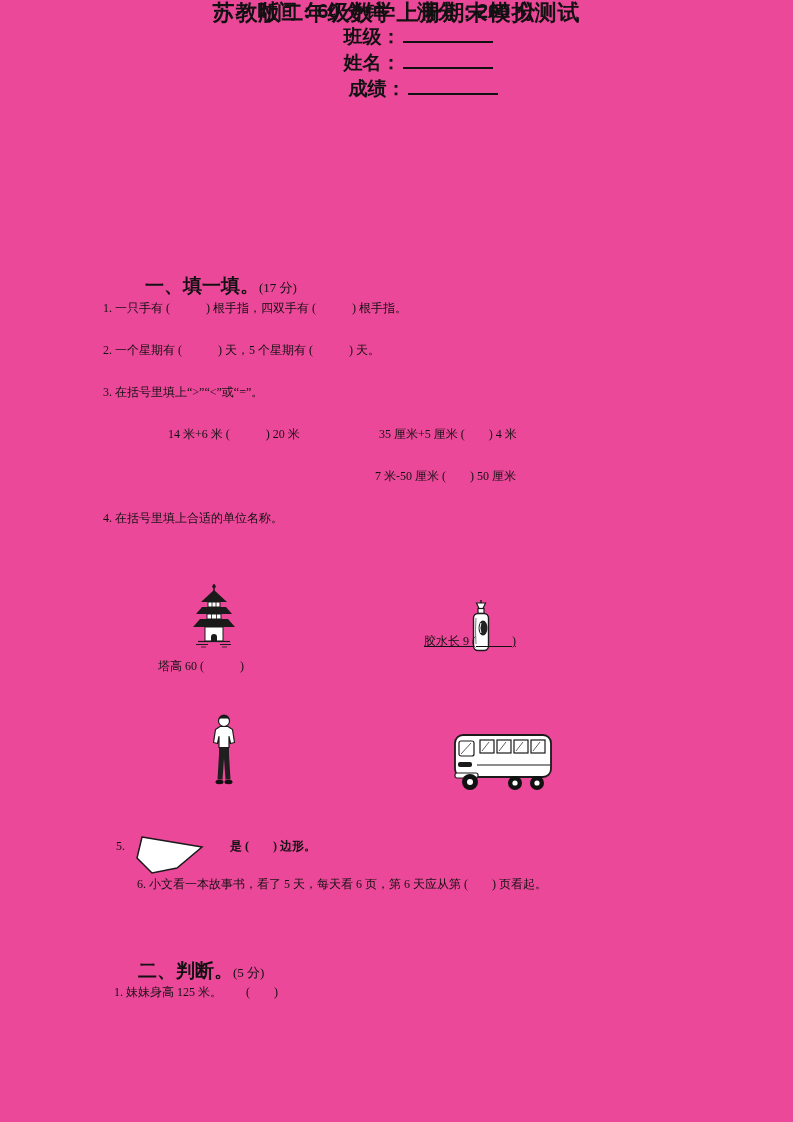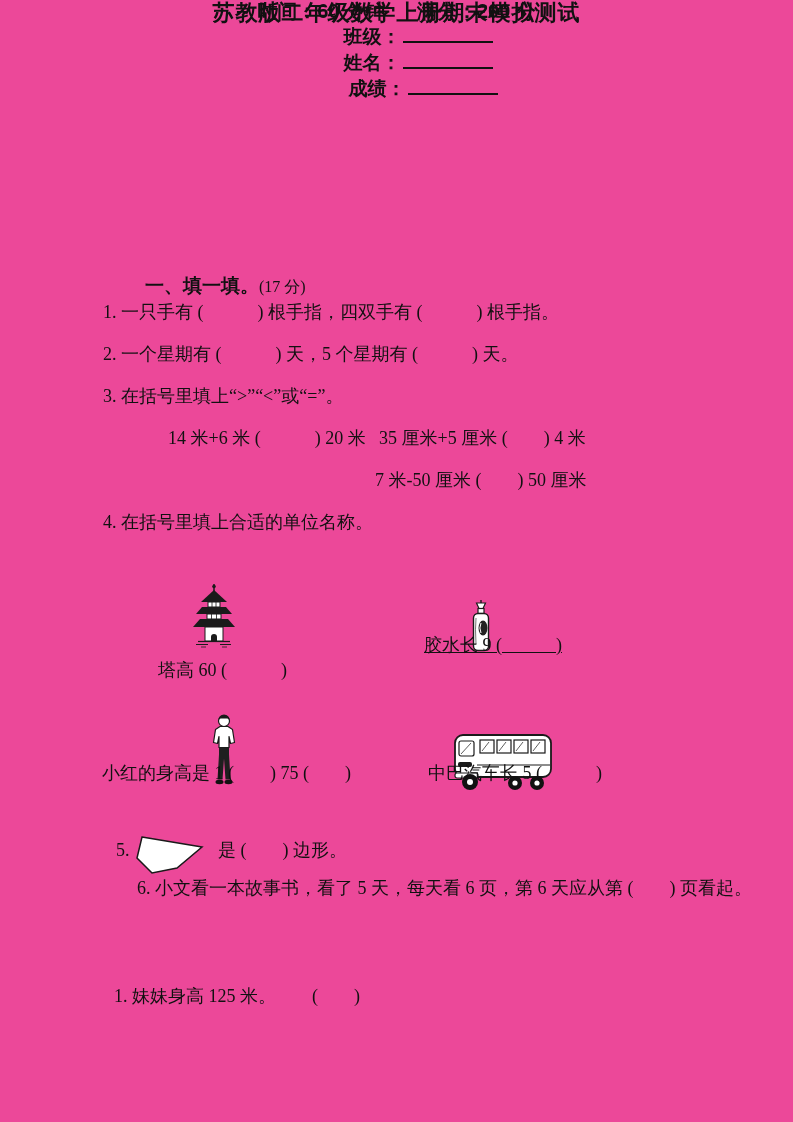--- a/index.html
+++ b/index.html
@@ -6,34 +6,34 @@
   .page {
     position:relative;
     width:793px; height:1122px;
     background:#ec4899;
     color:#111;
     font-family:"Liberation Serif","DejaVu Serif",serif;
     overflow:hidden;
   }
   .abs { position:absolute; white-space:pre; line-height:1.15; }
   .hd  { font-family:"Liberation Sans","DejaVu Sans",sans-serif; font-weight:bold; }
-  .t18 { font-size:18px;text-align:center; }
+  .t18 { font-size:12px;text-align:center; }
   .t19 { font-size:19px; }
 
   .title-line { left:0; right:0; top:96; text-align:center; font-size:22px; letter-spacing:1px; }
   .meta-line  { left:0; right:0; top:143; display:flex; justify-content:center; gap:32px; font-size:20px; }
   .id-line    { left:0; right:0; top:185; text-align:center; font-size:19px;padding-left:32px; }
   .blank {
     display:inline-block; width:90px; height:1em;
     border-bottom:2px solid #111; margin:0 10px 0 2px;
     vertical-align:baseline;
   }
   .blank:last-child { margin-right:0; }
 
-  .sec-points { font-family:"Liberation Serif","DejaVu Serif",serif; font-weight:normal; font-size:16px; }
+  .sec-points { font-family:"Liberation Serif","DejaVu Serif",serif; font-weight:normal; font-size:13px; }
 
   svg { display:block; }
 </style>
 </head>
 <body>
 
 <div class="page">
 
   <h1 class="abs title-line hd" style="margin:0;">苏教版二年级数学上册期末模拟测试</h1>
 
@@ -126,29 +126,30 @@
       <rect x="2" y="48" width="23" height="5" rx="2" fill="#fff" stroke="#1a1a1a" stroke-width="1.2"></rect>
       <circle cx="17" cy="57" r="8" fill="#111"></circle>
       <circle cx="17" cy="57" r="3" fill="#fff"></circle>
       <circle cx="62" cy="58" r="7" fill="#111"></circle>
       <circle cx="62" cy="58" r="2.6" fill="#fff"></circle>
       <circle cx="84" cy="58" r="7" fill="#111"></circle>
       <circle cx="84" cy="58" r="2.6" fill="#fff"></circle>
     </svg>
   </div>
 
-  <div class="abs t18" style="left:102px; top:763px;">小红的身高是 1 (　　) 75 (　　)</div>
-  <div class="abs t18" style="left:428px; top:763px;">中巴汽车长 5 (　　　)</div>
 
   <div class="abs" style="left:133px; top:798px;">
     <svg width="74" height="44" viewBox="0 0 74 44">
       <polygon points="9,2 69,12 44,33 19,38 4,23" fill="#fff" stroke="#1a1a1a" stroke-width="1.5"></polygon>
     </svg>
   </div>
   <div class="abs t18" style="left:116px; top:840px;">5.</div>
-  <div class="abs t18" style="left:218px; top:840px;">是 (　　) 边形。</div>
+  <div class="abs t18" style="left:230px; top:840px;font-weight:bold;">是 (　　) 边形。</div>
 
   <div class="abs t18" style="left:116px; top:878px;margin-left:21px;">6. 小文看一本故事书，看了 5 天，每天看 6 页，第 6 天应从第 (　　) 页看起。</div>
 
+  <div class="abs t19" style="left:119px; top:938px;">
+    <span class="hd">二、判断。</span><span class="sec-points">(5 分)</span>
+  </div>
 
   <div class="abs t18" style="left:114px; top:986px;">1. 妹妹身高 125 米。　　(　　)</div>
 
 </div>
 
 </body></html>

